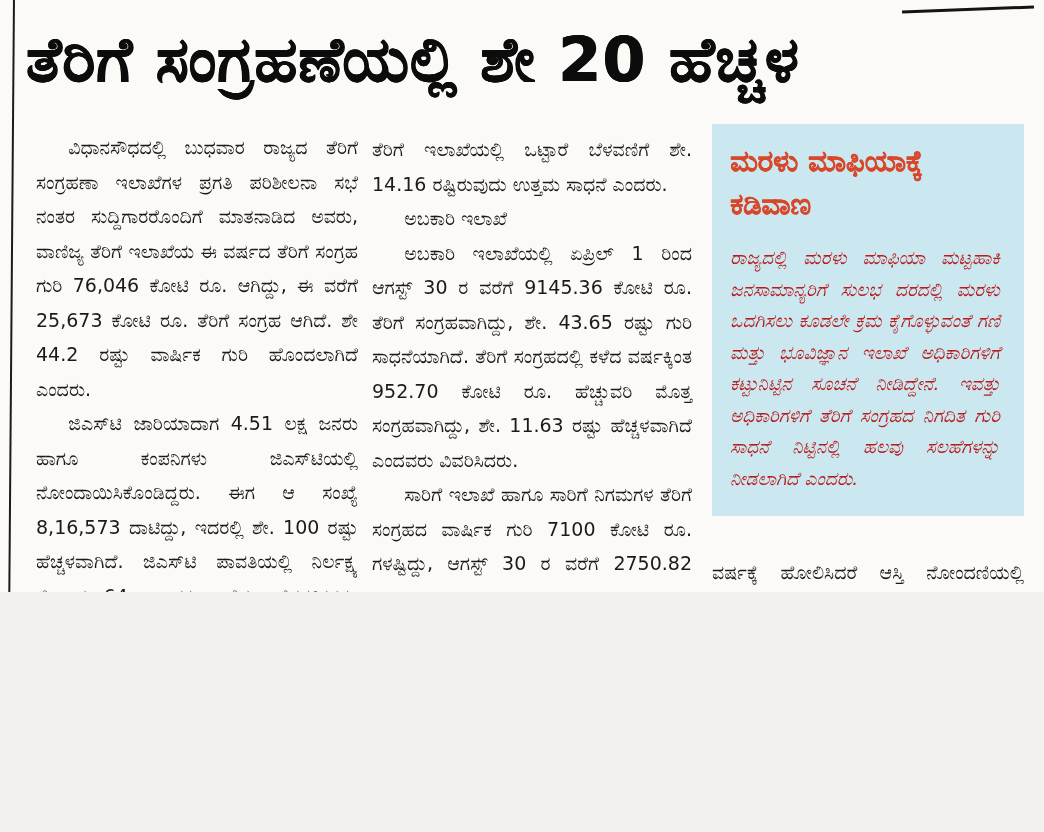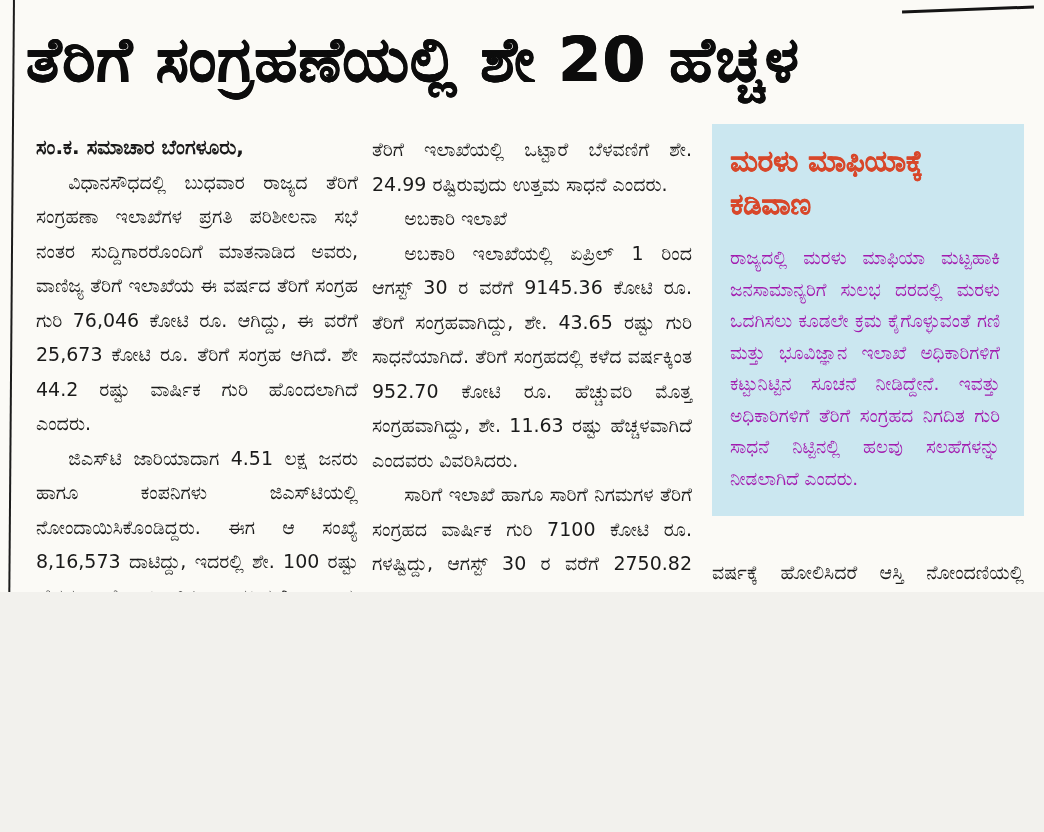--- a/index.html
+++ b/index.html
@@ -87,46 +87,46 @@
     font-weight: 700;
     text-align: left;
     text-indent: 0;
     margin-bottom: 16px;
     text-shadow: 0.5px 0 0 #d8472a;
   }
   .highlight-body {
     font-size: 18.5px;
     line-height: 31.5px;
     text-align: justify;
-    color: #a21caf;
+    color: #b91c1c;
+    font-style: italic;
   }
   .col-3 .after-box {
     margin-top: 38px;
     line-height: 36px;
     font-size: 19px;
   }
 </style>
 </head>
 <body>
 
 <div class="page">
 
   <div class="left-rule"></div>
   <div class="topright-rule"></div>
 
   <h1 class="headline">ತೆರಿಗೆ ಸಂಗ್ರಹಣೆಯಲ್ಲಿ ಶೇ 20 ಹೆಚ್ಚಳ</h1>
 
   <div class="col col-1">
-    <p class="byline">ಸಂ.ಕ. ಸಮಾಚಾರ ಬೆಂಗಳೂರು,</p>
     <p class="para indent">ವಿಧಾನಸೌಧದಲ್ಲಿ ಬುಧವಾರ ರಾಜ್ಯದ ತೆರಿಗೆ ಸಂಗ್ರಹಣಾ ಇಲಾಖೆಗಳ ಪ್ರಗತಿ ಪರಿಶೀಲನಾ ಸಭೆ ನಂತರ ಸುದ್ದಿಗಾರರೊಂದಿಗೆ ಮಾತನಾಡಿದ ಅವರು, ವಾಣಿಜ್ಯ ತೆರಿಗೆ ಇಲಾಖೆಯ ಈ ವರ್ಷದ ತೆರಿಗೆ ಸಂಗ್ರಹ ಗುರಿ 76,046 ಕೋಟಿ ರೂ. ಆಗಿದ್ದು, ಈ ವರೆಗೆ 25,673 ಕೋಟಿ ರೂ. ತೆರಿಗೆ ಸಂಗ್ರಹ ಆಗಿದೆ. ಶೇ 44.2 ರಷ್ಟು ವಾರ್ಷಿಕ ಗುರಿ ಹೊಂದಲಾಗಿದೆ ಎಂದರು.</p>
     <p class="para indent">ಜಿಎಸ್‌ಟಿ ಜಾರಿಯಾದಾಗ 4.51 ಲಕ್ಷ ಜನರು ಹಾಗೂ ಕಂಪನಿಗಳು ಜಿಎಸ್‌ಟಿಯಲ್ಲಿ ನೋಂದಾಯಿಸಿಕೊಂಡಿದ್ದರು. ಈಗ ಆ ಸಂಖ್ಯೆ 8,16,573 ದಾಟಿದ್ದು, ಇದರಲ್ಲಿ ಶೇ. 100 ರಷ್ಟು ಹೆಚ್ಚಳವಾಗಿದೆ. ಜಿಎಸ್‌ಟಿ ಪಾವತಿಯಲ್ಲಿ ನಿರ್ಲಕ್ಷ್ಯ ತೋರಿದ 64 ಸಾವಿರಕ್ಕೂ ಹೆಚ್ಚು ಲೈಸನ್ಸ್‌ಗಳನ್ನು ರದ್ದುಪಡಿಸಲಾಗಿದೆ. ವಾಣಿಜ್ಯ</p>
   </div>
 
   <div class="col col-2">
-    <p class="para">ತೆರಿಗೆ ಇಲಾಖೆಯಲ್ಲಿ ಒಟ್ಟಾರೆ ಬೆಳವಣಿಗೆ ಶೇ. 24.99 ರಷ್ಟಿರುವುದು ಉತ್ತಮ ಸಾಧನೆ ಎಂದರು.</p>
+    <p class="para">ತೆರಿಗೆ ಇಲಾಖೆಯಲ್ಲಿ ಒಟ್ಟಾರೆ ಬೆಳವಣಿಗೆ ಶೇ. 14.16 ರಷ್ಟಿರುವುದು ಉತ್ತಮ ಸಾಧನೆ ಎಂದರು.</p>
     <p class="subhead">ಅಬಕಾರಿ ಇಲಾಖೆ</p>
     <p class="para indent">ಅಬಕಾರಿ ಇಲಾಖೆಯಲ್ಲಿ ಏಪ್ರಿಲ್ 1 ರಿಂದ ಆಗಸ್ಟ್ 30 ರ ವರೆಗೆ 9145.36 ಕೋಟಿ ರೂ. ತೆರಿಗೆ ಸಂಗ್ರಹವಾಗಿದ್ದು, ಶೇ. 43.65 ರಷ್ಟು ಗುರಿ ಸಾಧನೆಯಾಗಿದೆ. ತೆರಿಗೆ ಸಂಗ್ರಹದಲ್ಲಿ ಕಳೆದ ವರ್ಷಕ್ಕಿಂತ 952.70 ಕೋಟಿ ರೂ. ಹೆಚ್ಚುವರಿ ಮೊತ್ತ ಸಂಗ್ರಹವಾಗಿದ್ದು, ಶೇ. 11.63 ರಷ್ಟು ಹೆಚ್ಚಳವಾಗಿದೆ ಎಂದವರು ವಿವರಿಸಿದರು.</p>
     <p class="para indent">ಸಾರಿಗೆ ಇಲಾಖೆ ಹಾಗೂ ಸಾರಿಗೆ ನಿಗಮಗಳ ತೆರಿಗೆ ಸಂಗ್ರಹದ ವಾರ್ಷಿಕ ಗುರಿ 7100 ಕೋಟಿ ರೂ. ಗಳಷ್ಟಿದ್ದು, ಆಗಸ್ಟ್ 30 ರ ವರೆಗೆ 2750.82 ಕೋಟಿ ರೂ. ತೆರಿಗೆ ಸಂಗ್ರಹದ ಗುರಿ ನಿಗದಿ ಪಡಿಸಲಾಗಿತ್ತು. ಅದರಲ್ಲಿ 2476 ಕೋಟಿ ರೂ. ತೆರಿಗೆ ಸಂಗ್ರವಾಗಿದ್ದು, ತೆರಿಗೆ ಸಂಗ್ರಹ ನಿಗದಿತ ಗುರಿಯ ಶೇ. 90 ರಷ್ಟಾಗಿದೆ ಎಂದು ಹೇಳಿದರು.</p>
     <p class="subhead">ನೋಂದಣಿ ಮತ್ತು ಮುದ್ರಾಂಕ ಇಲಾಖೆ</p>
     <p class="para indent">ನೋಂದಣಿ ಮತ್ತು ಮುದ್ರಾಂಕ ಇಲಾಖೆಯಲ್ಲಿ ತೆರಿಗೆ ಸಂಗ್ರಹದಲ್ಲಿ 530. 27 ಕೋಟಿ ರೂ. ತೆರಿಗೆ ಹೆಚ್ಚಳವಾಗಿದೆ. ಕಳೆದ</p>
   </div>
 
   <div class="col col-3">
     <div class="highlight-box">
       <p class="highlight-title">ಮರಳು ಮಾಫಿಯಾಕ್ಕೆ ಕಡಿವಾಣ</p>

